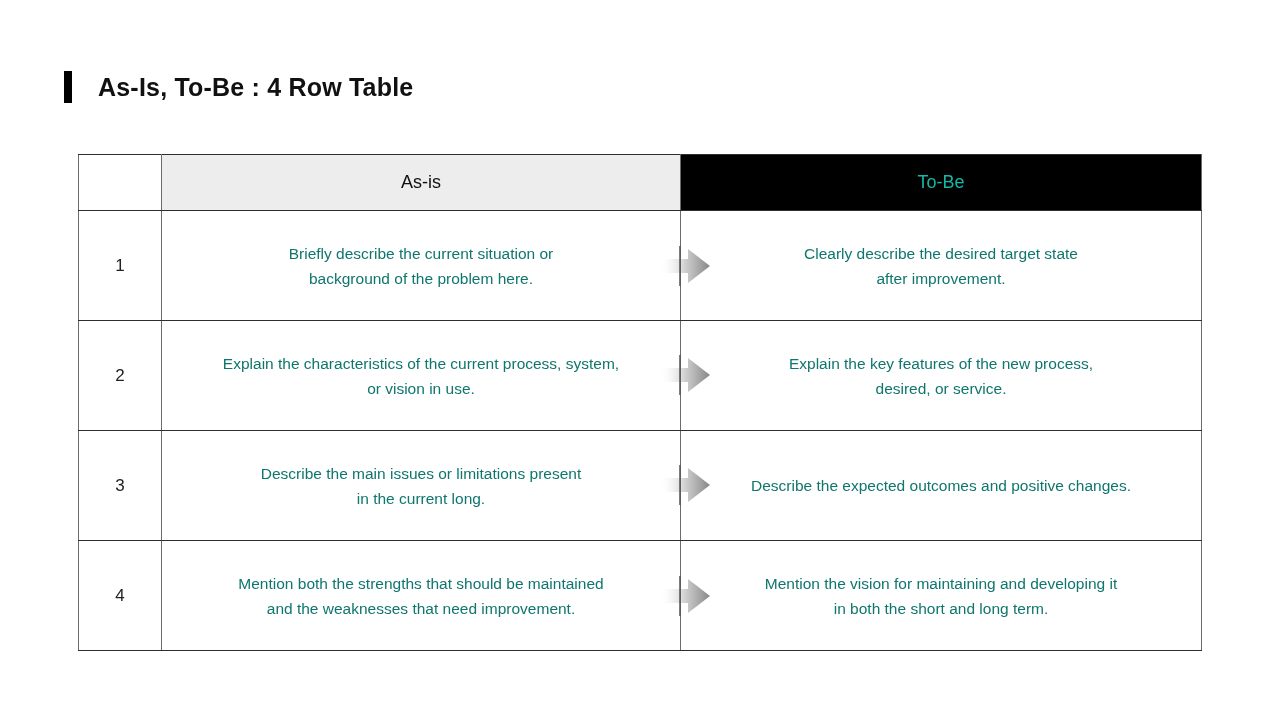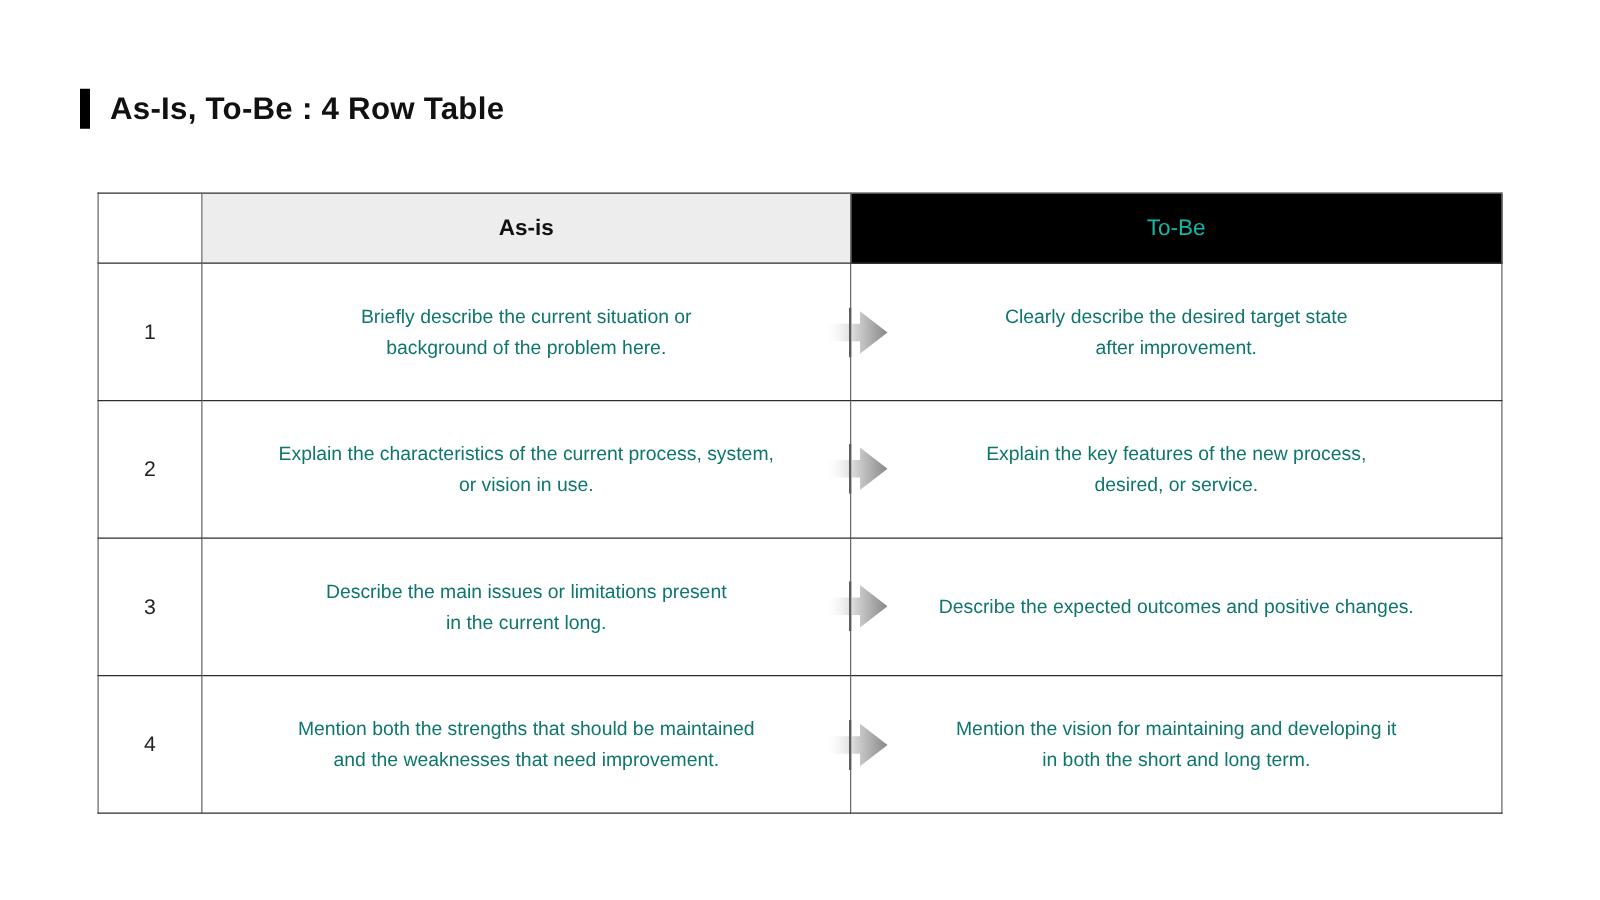--- a/index.html
+++ b/index.html
@@ -16,21 +16,21 @@
     background: #ffffff;
     overflow: hidden;
   }
 
   
   .title-row {
     position: absolute;
     left: 64px; top: 71px;
     display: flex;
     align-items: center;
-    gap: 16px;
+    gap: 26px;
   }
   .title-bar {
     width: 8px; height: 32px;
     background: #000000;
     flex: 0 0 auto;
   }
   .page-title {
     margin: 0;
     font-size: 25px;
     font-weight: 600;
@@ -57,21 +57,21 @@
     vertical-align: middle;
   }
   .main-table thead tr { height: 56px; }
   .main-table tbody tr { height: 110px; }
 
   th.corner-h { background: #ffffff; }
   th.asis-h {
     background: #ededed;
     color: #111111;
     font-size: 18px;
-    font-weight: 700;
+    font-weight: 400;
   }
   th.tobe-h {
     background: #000000;
     color: #14b8a6;
     font-size: 18px;
     font-weight: 500;
   }
 
   td.num-cell {
     font-size: 17px;

